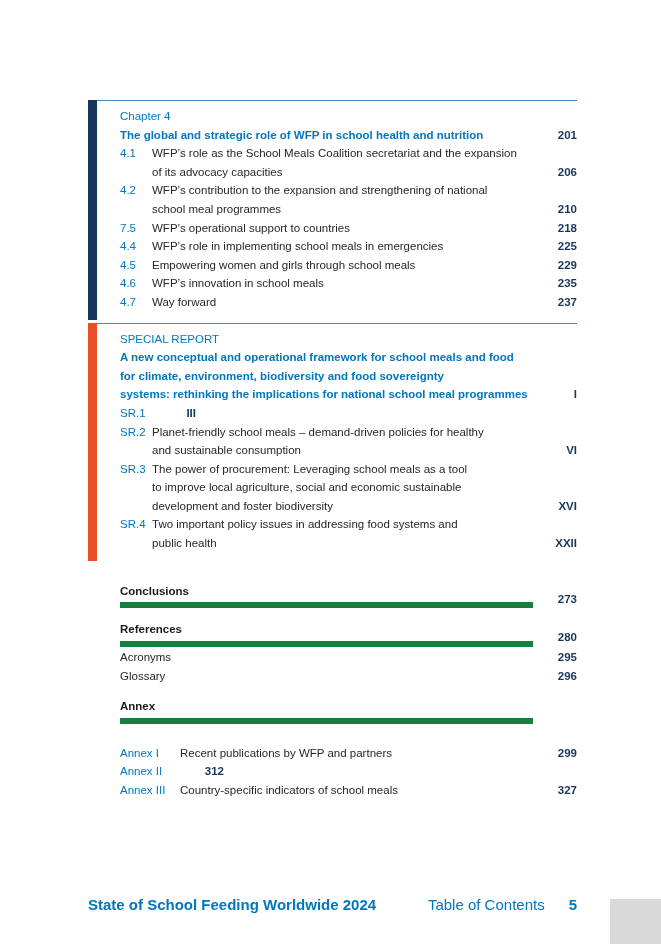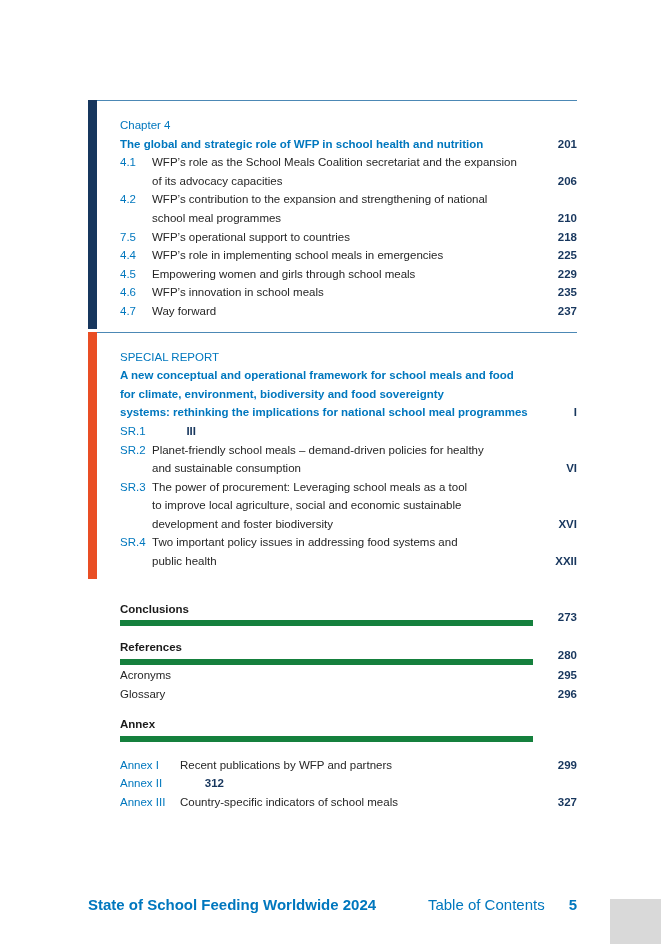--- a/index.html
+++ b/index.html
@@ -15,21 +15,21 @@
     position:absolute;
     left:88px; top:100px;
     width:489px;
     font-size:11.5px;
     line-height:18.6px;
   }
   
   .block {
     position:relative;
     border-top:1px solid #4c88b5;
-    padding:15px 0 8px 32px;
+    padding:6px 0 8px 32px;
   }
   .block + .block { margin-top:3px; }
   .bar {
     position:absolute; left:0; top:-1px; bottom:0; width:9px;
   }
   .bar-navy { background:#17365d; }
   .bar-orange { background:#e94e24; }
   .block-label { color:#0077be; }
   .title-row { display:flex; color:#0077be; font-weight:bold; }
   .title-lines { flex:1; }
@@ -50,21 +50,21 @@
   .rule-row .label-wrap {
     flex:1;
     border-bottom:6px solid #15803d;
     padding-bottom:2px;
   }
   .rule-row .label { font-weight:bold; color:#1a1a1a; }
   .sec-conclusions { margin-top:21px; }
   .sec-references { margin-top:12px; }
   .sec-plain { margin-top:1px; }
   .sec-annex-header { margin-top:11px; }
-  .annex-entries { margin-top:14px; }
+  .annex-entries { margin-top:20px; }
   
   .footer {
     position:absolute;
     left:88px; top:896px; width:489px;
     display:flex; align-items:baseline;
     font-size:15px; color:#0077be;
   }
   .footer .f-left { font-weight:bold; flex:1; }
   .footer .f-section { }
   .footer .f-page { font-weight:bold; margin-left:24px; }

